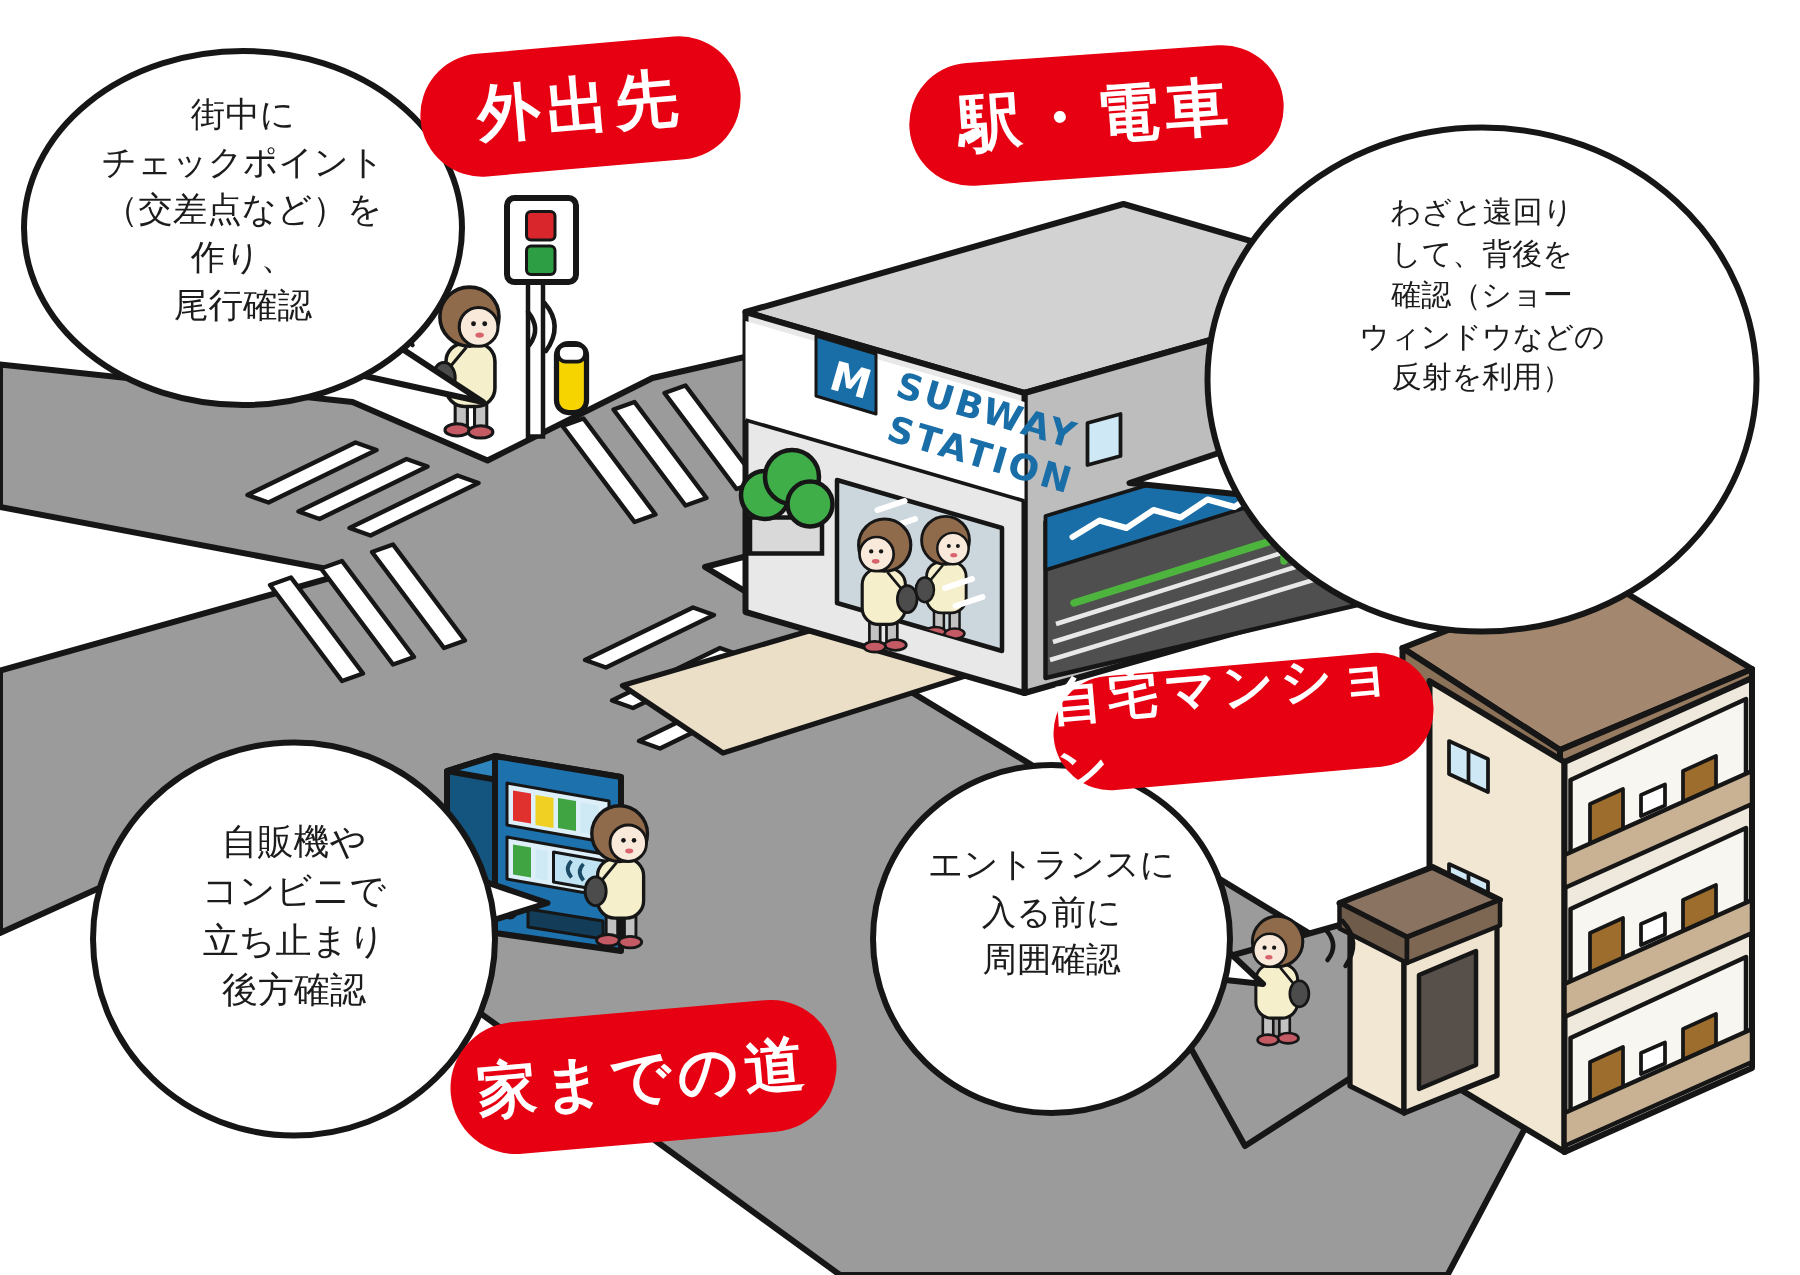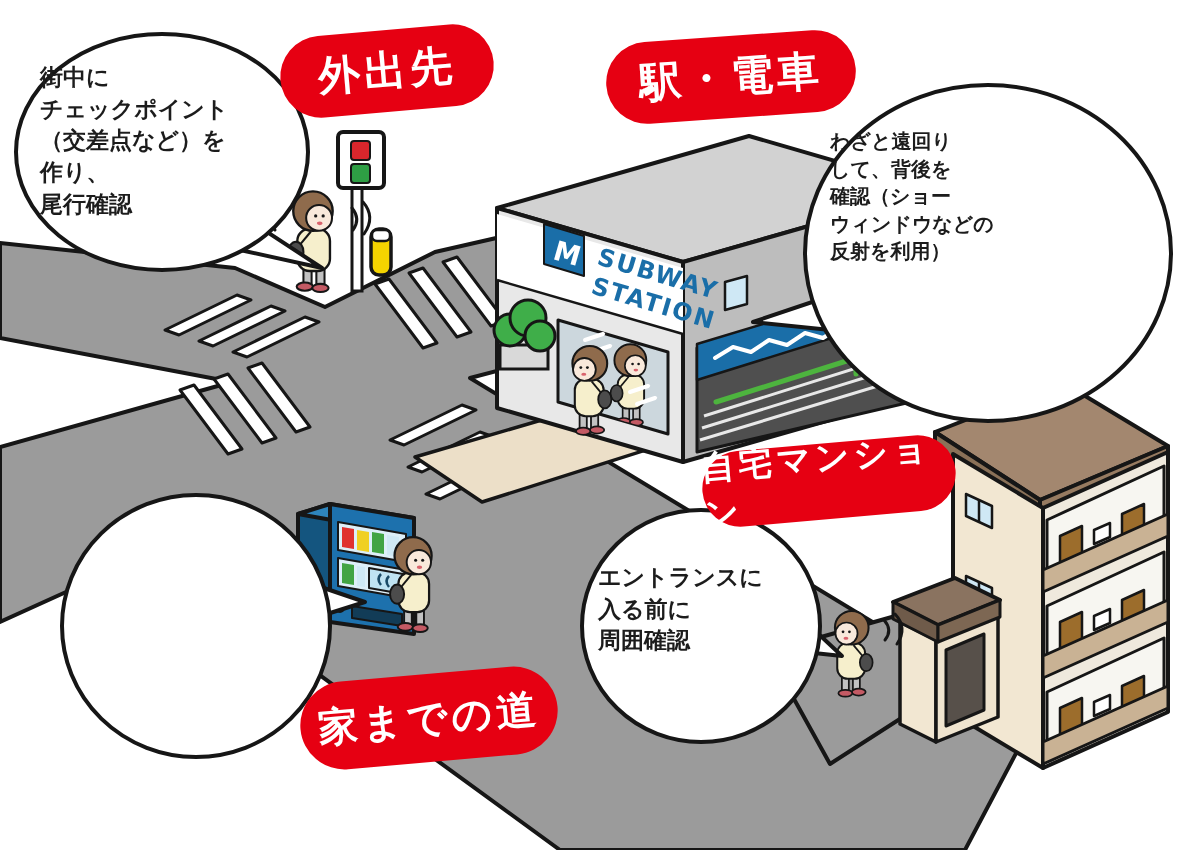--- a/index.html
+++ b/index.html
@@ -1,20 +1,20 @@
 <!DOCTYPE html>
 <html><head>
 <meta charset="utf-8">
 <style>
   html,body{margin:0;padding:0;background:#fff;}
   .stage{position:relative;width:1200px;height:850px;background:#ffffff;overflow:hidden;
          font-family:"DejaVu Sans",sans-serif;}
   .stage svg{position:absolute;left:0;top:0;}
-  .bubble-text{position:absolute;white-space:pre-line;color:#1c1c1c;
-               font-weight:700;line-height:1.38;}
+  .bubble-text{position:absolute;text-align:center;white-space:pre-line;color:#1c1c1c;
+               font-weight:400;line-height:1.38;}
   .badge{position:absolute;display:flex;align-items:center;justify-content:center;
          background:#e60012;color:#ffffff;font-weight:700;letter-spacing:4px;}
   .sign-text{fill:#1a6ea8;font-weight:700;letter-spacing:2px;}
 </style>
 </head>
 <body>
 
 <div class="stage">
 
 <svg width="1200" height="850" viewBox="0 0 1200 850">
@@ -228,20 +228,24 @@
 <div class="bubble-text" style="left:40px;top:62px;width:244px;font-size:23px;">街中に
 チェックポイント
 （交差点など）を
 作り、
 尾行確認</div>
 <div class="bubble-text" style="left:830px;top:128px;width:316px;font-size:20px;">わざと遠回り
 して、背後を
 確認（ショー
 ウィンドウなどの
 反射を利用）</div>
+<div class="bubble-text" style="left:86px;top:545px;width:220px;font-size:24px;">自販機や
+コンビニで
+立ち止まり
+後方確認</div>
 <div class="bubble-text" style="left:598px;top:562px;width:206px;font-size:23px;">エントランスに
 入る前に
 周囲確認</div>
 
 <div class="badge" style="left:280px;top:30px;width:214px;height:82px;border-radius:42px;font-size:42px;transform:rotate(-5deg);">外出先</div>
 <div class="badge" style="left:606px;top:36px;width:250px;height:82px;border-radius:42px;font-size:42px;transform:rotate(-4deg);">駅・電車</div>
 <div class="badge" style="left:702px;top:443px;width:254px;height:76px;border-radius:38px;font-size:34px;transform:rotate(-5deg);">自宅マンション</div>
 <div class="badge" style="left:300px;top:674px;width:258px;height:88px;border-radius:44px;font-size:40px;transform:rotate(-5deg);">家までの道</div>
 
 </div>

